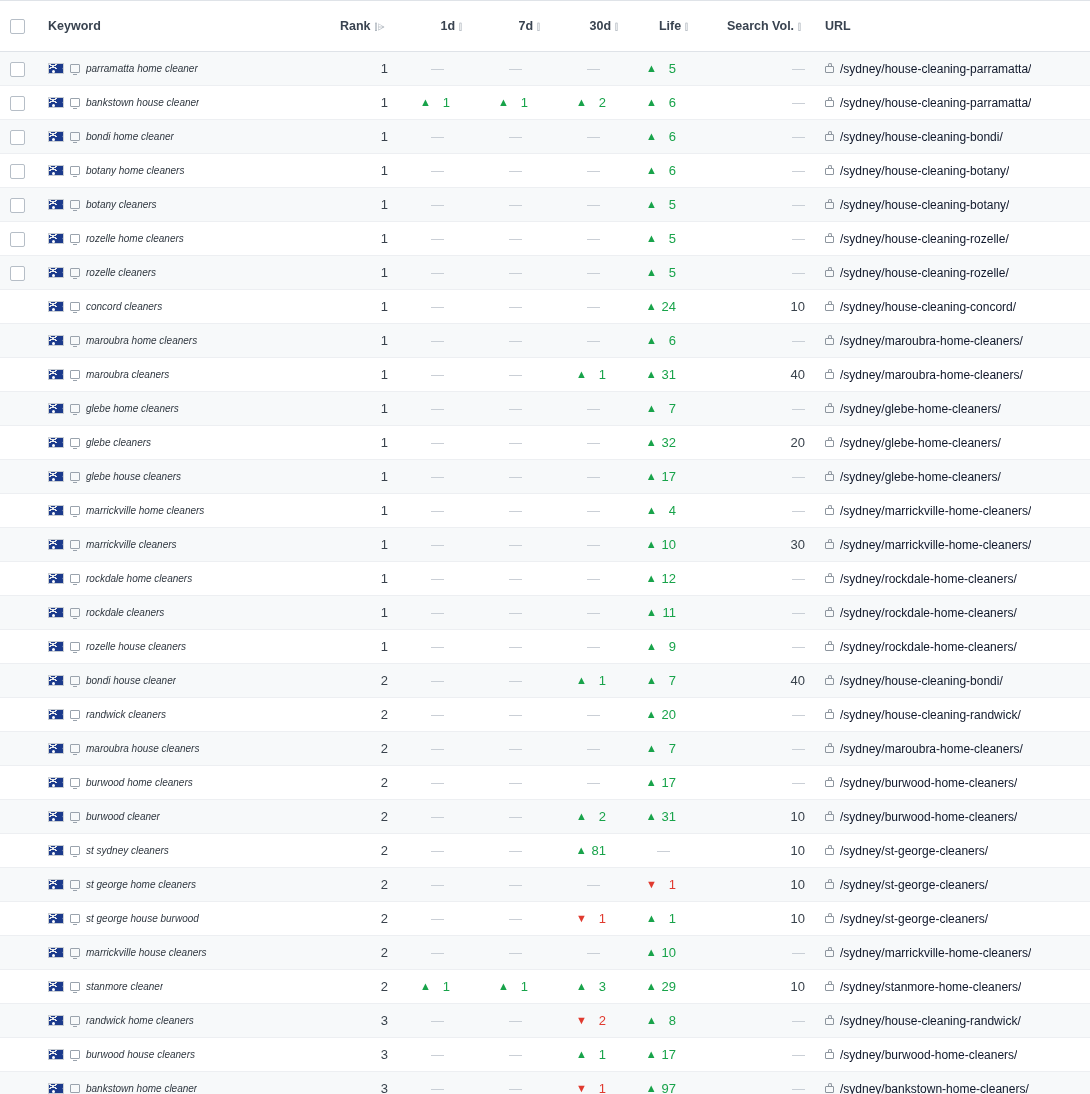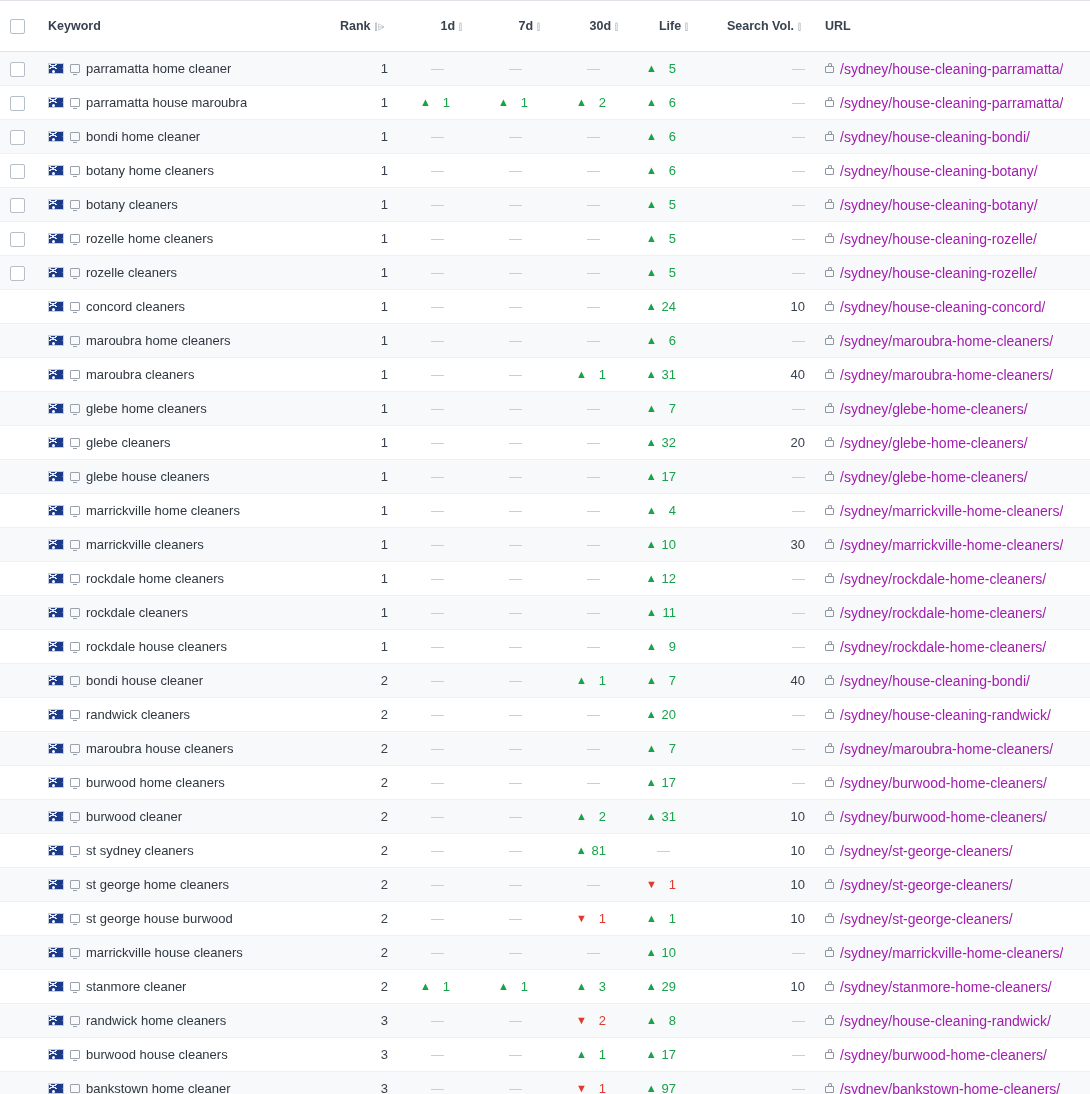--- a/index.html
+++ b/index.html
@@ -109,24 +109,25 @@
   .dev-icon::after {
     content: "";
     position: absolute;
     left: 2px;
     bottom: -3px;
     width: 4px;
     height: 2px;
     border-bottom: 1px solid #9aa3ad;
   }
   .kw-text {
-    font-size: 13px;
+    font-size: 10px;
     color: #2f3740;
     overflow: hidden;
     text-overflow: ellipsis;
+    font-style: italic;
   }
 
   td.num { text-align: right; padding-right: 14px; color: #39424c; }
   td.vol { text-align: right; padding-right: 28px; color: #39424c; }
 
   .delta {
     display: flex;
     align-items: center;
     justify-content: flex-end;
     gap: 5px;
@@ -157,22 +158,22 @@
     left: 1.5px;
     top: -4px;
     width: 4px;
     height: 4px;
     border: 1px solid #8d959e;
     border-bottom: none;
     border-radius: 2px 2px 0 0;
     box-sizing: border-box;
   }
   .url-text {
-    color: #a21caf;
-    font-size: 14px;
+    color: #0f172a;
+    font-size: 12px;
     overflow: hidden;
     text-overflow: ellipsis;
   }
   .sort-ico {
     display: inline-block;
     margin-left: 4px;
     color: #9aa3ad;
     font-size: 9px;
     font-weight: normal;
   }
@@ -240,21 +241,21 @@
             <a class="url-text" style="text-decoration: none;">/sydney/house-cleaning-parramatta/</a>
           </div>
         </td>
       </tr>
       <tr class="plain">
         <td class="cell-check"><span class="checkbox"></span></td>
         <td>
           <div class="kw-wrap">
             <span class="flag"></span>
             <span class="dev-icon"></span>
-            <span class="kw-text">parramatta house maroubra</span>
+            <span class="kw-text">bankstown house cleaner</span>
           </div>
         </td>
         <td class="num">1</td>
         <td>
           <div class="delta up">
             <span class="arrow">▲</span>
             <span class="val">1</span>
           </div>
         </td>
         <td>
@@ -780,21 +781,21 @@
             <a class="url-text" style="text-decoration: none;">/sydney/rockdale-home-cleaners/</a>
           </div>
         </td>
       </tr>
       <tr class="plain">
         <td class="cell-check"></td>
         <td>
           <div class="kw-wrap">
             <span class="flag"></span>
             <span class="dev-icon"></span>
-            <span class="kw-text">rockdale house cleaners</span>
+            <span class="kw-text">rozelle house cleaners</span>
           </div>
         </td>
         <td class="num">1</td>
         <td>
           <span class="dash">—</span>
         </td>
         <td>
           <span class="dash">—</span>
         </td>
         <td>

